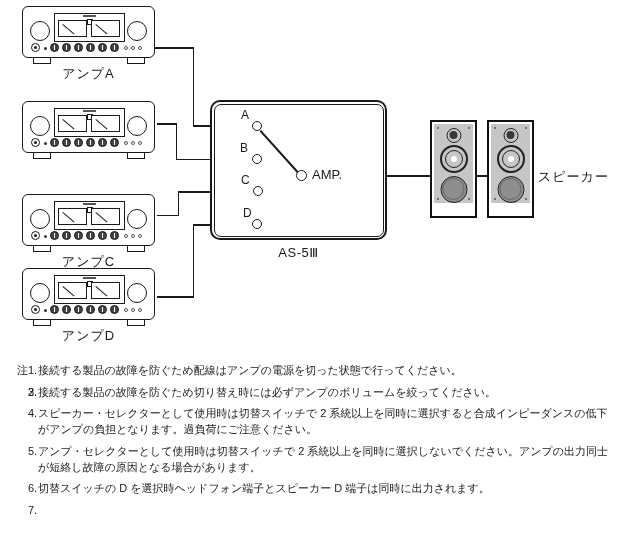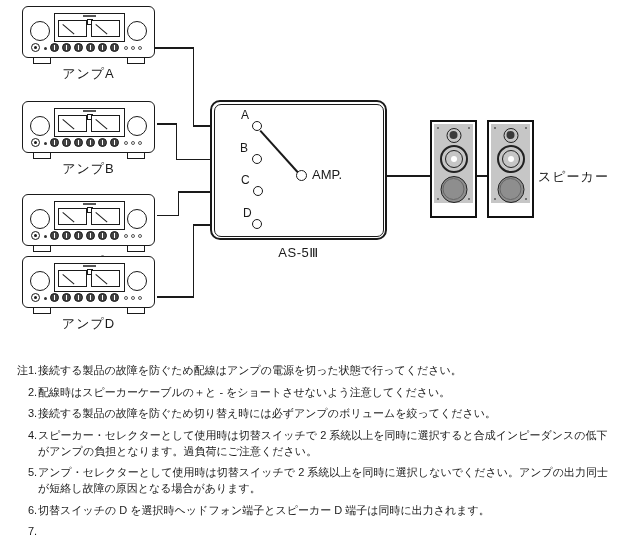--- a/index.html
+++ b/index.html
@@ -155,21 +155,20 @@
       <div class="k" style="left:87px">
             <div class="slit"></div>
           </div>
       <div class="tiny-c" style="left:101px"></div>
       <div class="tiny-c" style="left:108px"></div>
       <div class="tiny-c" style="left:115px"></div>
     </div>
     <div class="foot l"></div>
     <div class="foot r"></div>
   </div>
-    <div class="amp-label">アンプB</div>
   </div>
   <div class="amp" style="top:194px">
     <div class="amp-box">
     <div class="knob big-l"></div>
     <div class="meter-panel">
       <div class="brand-mark"></div>
       <div class="vu l">
             <div class="needle"></div>
           </div>
       <div class="pwr-sq"></div>
@@ -201,21 +200,21 @@
           </div>
       <div class="tiny-c" style="left:101px"></div>
       <div class="tiny-c" style="left:108px"></div>
       <div class="tiny-c" style="left:115px"></div>
     </div>
     <div class="foot l"></div>
     <div class="foot r"></div>
   </div>
     <div class="amp-label">アンプC</div>
   </div>
-  <div class="amp" style="top:256px">
+  <div class="amp" style="top:268px">
     <div class="amp-box">
     <div class="knob big-l"></div>
     <div class="meter-panel">
       <div class="brand-mark"></div>
       <div class="vu l">
             <div class="needle"></div>
           </div>
       <div class="pwr-sq"></div>
       <div class="vu r">
             <div class="needle"></div>
@@ -317,21 +316,20 @@
   <div class="speaker-label">スピーカー</div>
 
   <div class="notes">
     <div class="note-row">
       <span class="note-prefix">注</span>
       <span class="note-num">1.</span>
       <span class="note-text">接続する製品の故障を防ぐため配線はアンプの電源を切った状態で行ってください。</span>
     </div>
     <div class="note-row">
       <span class="note-num">2.</span>
-      <span class="note-text">配線時はスピーカーケーブルの＋と - をショートさせないよう注意してください。</span>
     </div>
     <div class="note-row">
       <span class="note-num">3.</span>
       <span class="note-text">接続する製品の故障を防ぐため切り替え時には必ずアンプのボリュームを絞ってください。</span>
     </div>
     <div class="note-row">
       <span class="note-num">4.</span>
       <span class="note-text">スピーカー・セレクターとして使用時は切替スイッチで 2 系統以上を同時に選択すると合成インピーダンスの低下がアンプの負担となります。過負荷にご注意ください。</span>
     </div>
     <div class="note-row">

